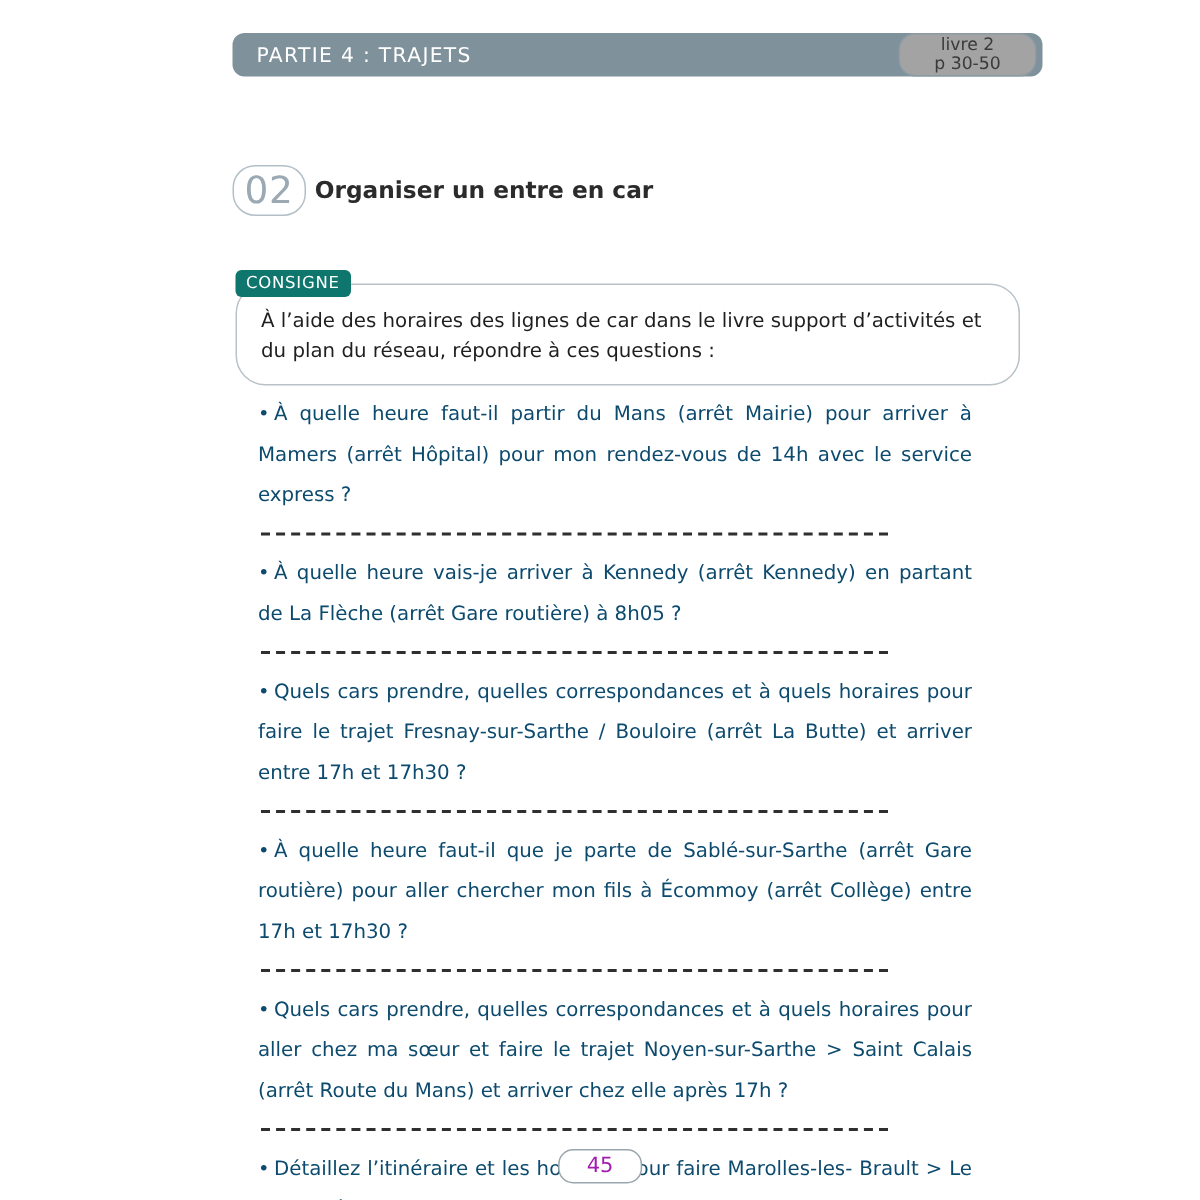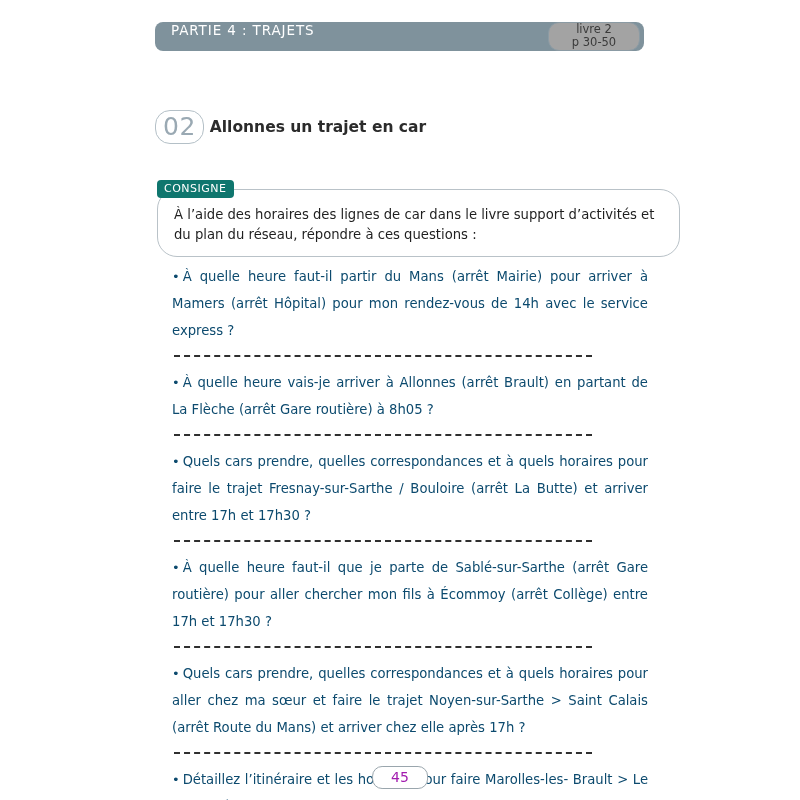--- a/index.html
+++ b/index.html
@@ -20,25 +20,26 @@
     width: 800px;
     height: 800px;
     box-sizing: border-box;
   }
 
   
   .header-bar {
     position: absolute;
     left: 155px;
     top: 22px;
-    width: 489px;
+    width: 540px;
     height: 29px;
     background: #7f929c;
     border-radius: 8px;
     display: flex;
+    align-items: center;
     box-sizing: border-box;
     padding-left: 16px;
     padding-right: 4px;
   }
   .header-title {
     color: #ffffff;
     font-size: 13.5px;
     letter-spacing: 0.9px;
     font-family: "DejaVu Sans", sans-serif;
     white-space: nowrap;
@@ -168,39 +169,39 @@
   <div class="header-bar">
     <span class="header-title">PARTIE 4 : TRAJETS</span>
     <div class="header-badge">
       <span class="badge-line">livre 2</span>
       <span class="badge-line">p 30-50</span>
     </div>
   </div>
 
   <div class="section-head">
     <span class="section-num">02</span>
-    <span class="section-title">Allonnes un trajet en car</span>
+    <span class="section-title">Organiser un entre en car</span>
   </div>
 
   <div class="consigne-wrap">
     <span class="consigne-label">CONSIGNE</span>
     <div class="consigne-box">
       <div class="consigne-text">À l’aide des horaires des lignes de car dans le livre support d’activités et du plan du réseau, répondre à ces questions :</div>
     </div>
   </div>
 
   <div class="questions">
 
     <p class="question">
       <span class="bullet">•</span><span>À quelle heure faut-il partir du Mans (arrêt Mairie) pour arriver à Mamers (arrêt Hôpital) pour mon rendez-vous de 14h avec le service express ?</span>
     </p>
     <div class="answer-line"></div>
 
     <p class="question">
-      <span class="bullet">•</span><span>À quelle heure vais-je arriver à Allonnes (arrêt Brault) en partant de La Flèche (arrêt Gare routière) à 8h05 ?</span>
+      <span class="bullet">•</span><span>À quelle heure vais-je arriver à Kennedy (arrêt Kennedy) en partant de La Flèche (arrêt Gare routière) à 8h05 ?</span>
     </p>
     <div class="answer-line"></div>
 
     <p class="question">
       <span class="bullet">•</span><span>Quels cars prendre, quelles correspondances et à quels horaires pour faire le trajet Fresnay-sur-Sarthe / Bouloire (arrêt La Butte) et arriver entre 17h et 17h30 ?</span>
     </p>
     <div class="answer-line"></div>
 
     <p class="question">
       <span class="bullet">•</span><span>À quelle heure faut-il que je parte de Sablé-sur-Sarthe (arrêt Gare routière) pour aller chercher mon fils à Écommoy (arrêt Collège) entre 17h et 17h30 ?</span>

